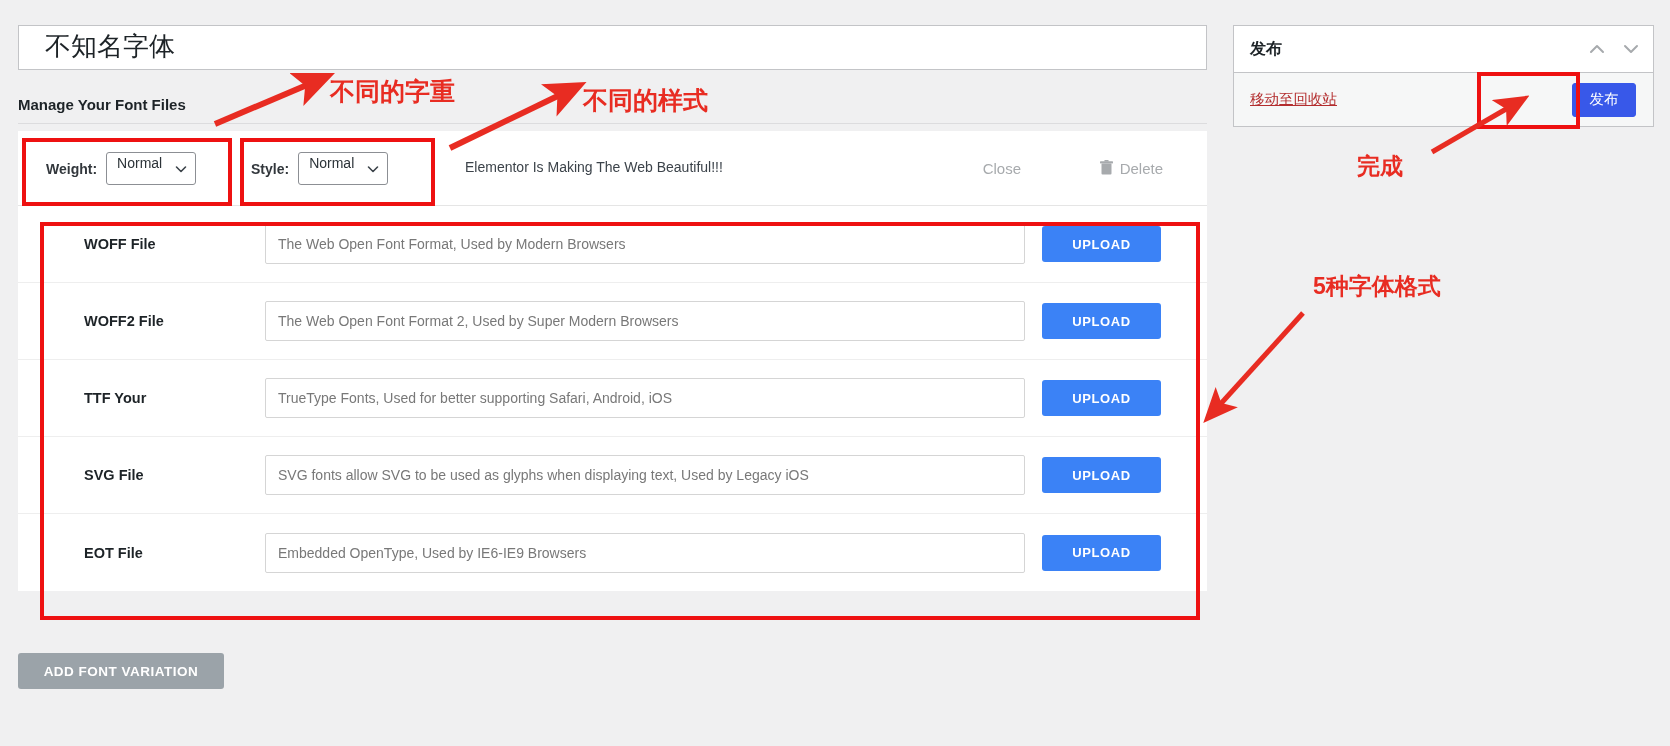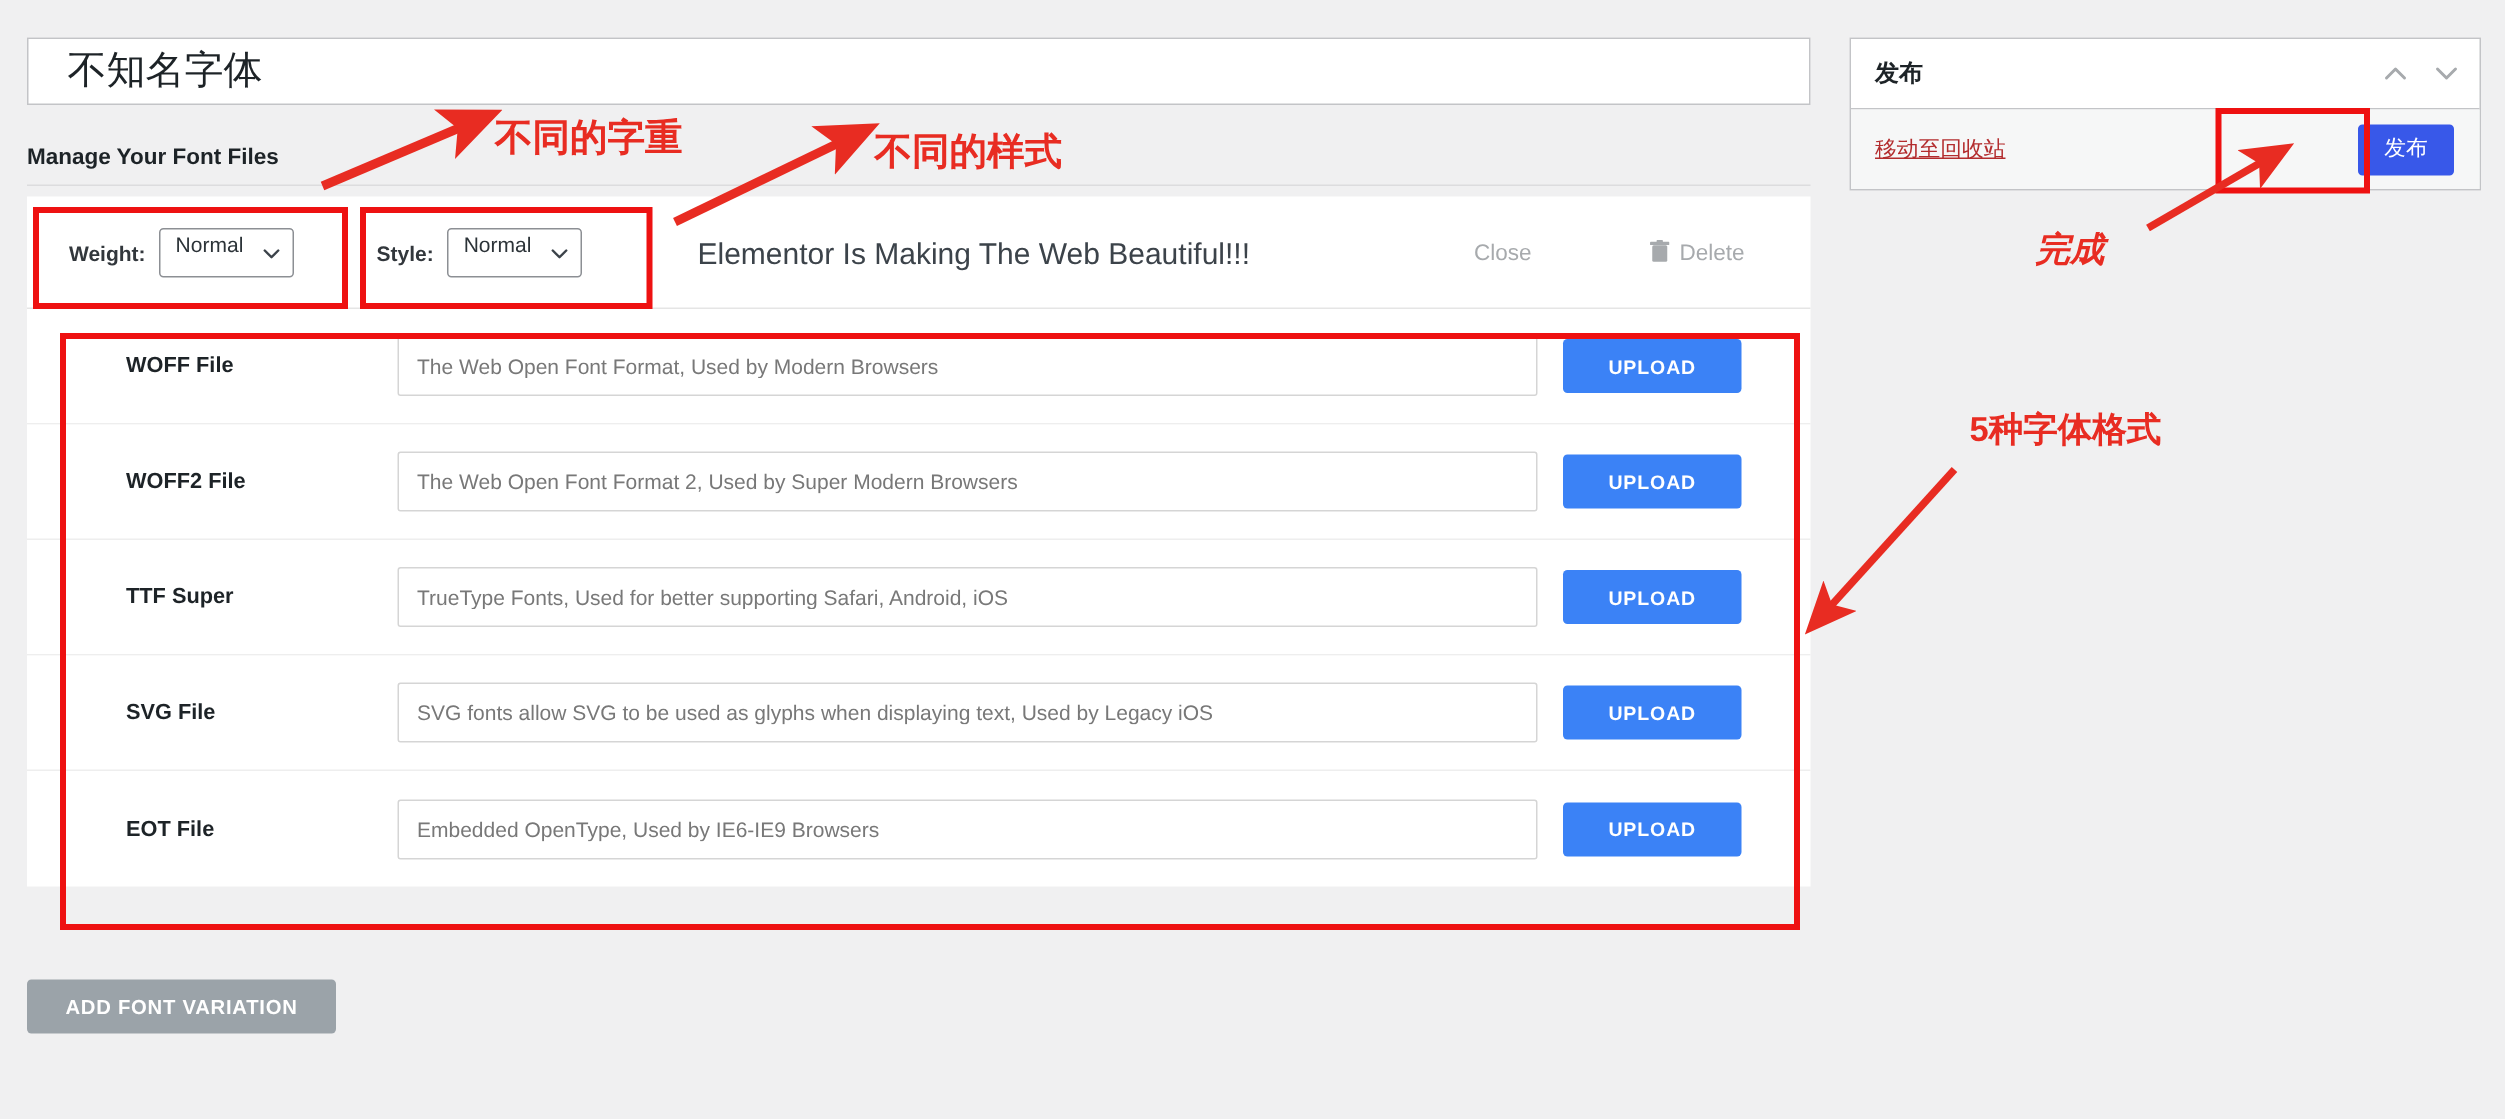--- a/index.html
+++ b/index.html
@@ -96,21 +96,21 @@
     right: 8px; top: 50%;
     transform: translateY(-50%);
     width: 12px; height: 12px;
     pointer-events: none;
   }
   .select-caret svg { display:block; }
 
   #preview-text {
     position: absolute;
     left: 447px; top: 28px;
-    font-size: 20px;
+    font-size: 14px;
     color: #3c434a;
     white-space: nowrap;
   }
   #close-link {
     position: absolute;
     right: 186px; top: 29px;
     font-size: 15px;
     color: #a7aaad;
     cursor: pointer;
   }
@@ -266,21 +266,21 @@
     position: absolute;
     color: #e82c22;
     font-weight: bold;
     font-family: "Liberation Sans", "DejaVu Sans", sans-serif;
     white-space: nowrap;
     pointer-events: none;
   }
   #annot-weight  { left: 330px;  top: 75px;  font-size: 25px; }
   #annot-style   { left: 583px;  top: 84px;  font-size: 25px; }
   #annot-formats { left: 1313px; top: 271px; font-size: 23px; }
-  #annot-done    { left: 1357px; top: 151px; font-size: 23px; font-style: italic; }
+  #annot-done    { left: 1357px; top: 151px; font-size: 23px; }
 
   #arrow-layer {
     position: absolute;
     left: 0; top: 0;
     width: 1670px; height: 746px;
     pointer-events: none;
   }
 </style>
 </head>
 <body>
@@ -344,21 +344,21 @@
       <button class="upload-btn">UPLOAD</button>
     </div>
 
     <div class="file-row">
       <div class="file-label">WOFF2 File</div>
       <input class="file-input" type="text" placeholder="The Web Open Font Format 2, Used by Super Modern Browsers" style="">
       <button class="upload-btn">UPLOAD</button>
     </div>
 
     <div class="file-row">
-      <div class="file-label">TTF Super</div>
+      <div class="file-label">TTF Your</div>
       <input class="file-input" type="text" placeholder="TrueType Fonts, Used for better supporting Safari, Android, iOS" style="">
       <button class="upload-btn">UPLOAD</button>
     </div>
 
     <div class="file-row">
       <div class="file-label">SVG File</div>
       <input class="file-input" type="text" placeholder="SVG fonts allow SVG to be used as glyphs when displaying text, Used by Legacy iOS" style="">
       <button class="upload-btn">UPLOAD</button>
     </div>
 

